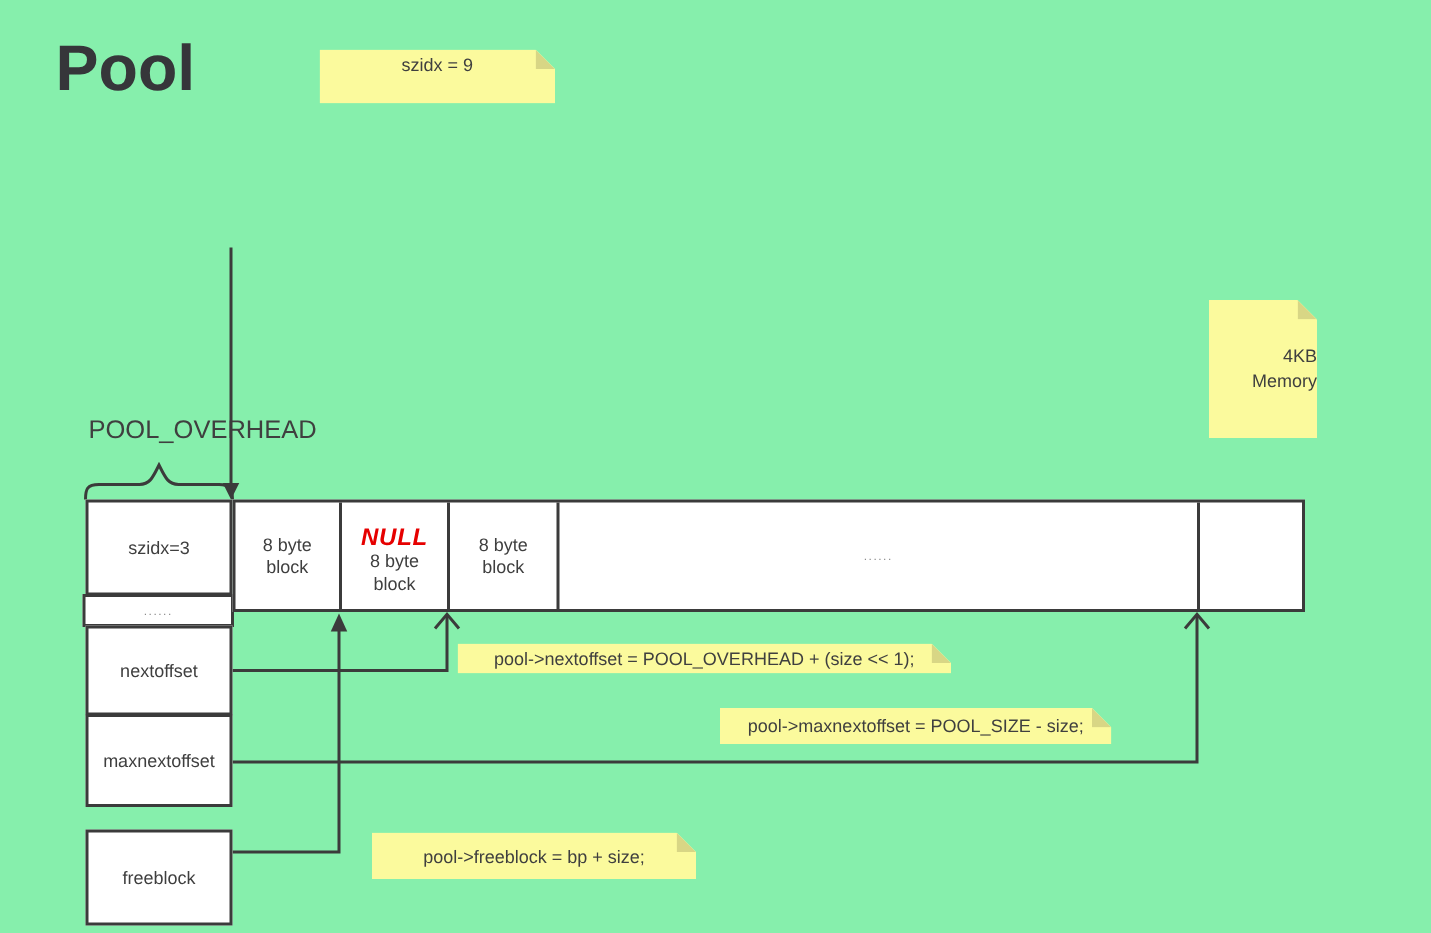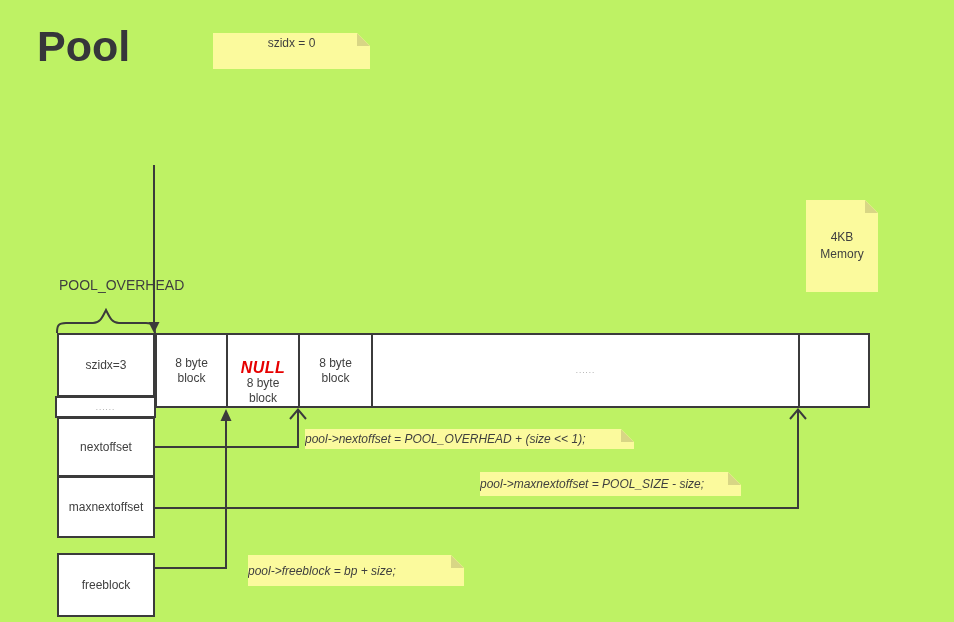--- a/index.html
+++ b/index.html
@@ -3,21 +3,21 @@
 <meta charset="utf-8">
 <style>
   html,body{margin:0;padding:0;}
   body{
     font-family:"Liberation Sans", sans-serif;
     background:#f1ece0;
   }
   .canvas{
     position:relative;
     width:954px;height:622px;
-    background:#bef264;
+    background:#86efac;
     overflow:hidden;
   }
   .title{
     position:absolute;left:37px;top:22px;
     font-size:43px;font-weight:800;color:#36363a;
     letter-spacing:0px;
   }
   
   .note{
     position:absolute;
@@ -28,23 +28,23 @@
     clip-path:polygon(0 0, calc(100% - 13px) 0, 100% 13px, 100% 100%, 0 100%);
   }
   .note .fold{
     position:absolute;top:0;right:0;
     width:13px;height:13px;
     background:#d8d685;
     clip-path:polygon(0 0, 100% 100%, 0 100%);
   }
   .note .ln{display:block;line-height:16px;}
   .note-blocksize{left:213px;top:33px;width:157px;height:34px;padding-top:2px;}
-  .note-4kb{left:806px;top:200px;width:72px;height:92px;display:flex;flex-direction:column;justify-content:center;}
+  .note-4kb{left:806px;top:200px;width:72px;height:92px;display:flex;flex-direction:column;justify-content:center;text-align:right;}
   .note-4kb .ln{line-height:17px;}
-  .note-code{white-space:nowrap;display:flex;align-items:center;justify-content:flex-start;font-style:italic;}
+  .note-code{white-space:nowrap;display:flex;align-items:center;justify-content:center;}
   .note-nextoffset{left:305px;top:429px;width:329px;height:20px;}
   .note-maxnextoffset{left:480px;top:472px;width:261px;height:24px;}
   .note-freeblock{left:248px;top:555px;width:216px;height:31px;}
   
   .shape{
     position:absolute;
     background:#ffffff;
     border:2px solid #3b3b3b;
     box-sizing:border-box;
     color:#3f3f3f;font-size:12px;
@@ -61,41 +61,41 @@
   
   .memory-bar{left:155px;top:333px;width:715px;height:75px;display:block;}
   .bar-divider{
     position:absolute;top:0;bottom:0;width:2px;background:#3b3b3b;
   }
   .bar-cell{
     position:absolute;top:0;bottom:0;
     display:flex;flex-direction:column;align-items:center;justify-content:center;
     color:#3f3f3f;font-size:12px;line-height:15px;
   }
-  .bar-cell.null-cell{justify-content:flex-end;padding-top:5px;}
+  .bar-cell.null-cell{justify-content:center;padding-top:5px;}
   .null-label{
     color:#e60000;font-weight:bold;font-style:italic;font-size:16px;line-height:17px;
     letter-spacing:0.5px;
   }
   .bar-dots{font-size:8px;color:#8a8a8a;letter-spacing:1px;}
   .pool-overhead{
     position:absolute;left:59px;top:277px;
-    font-size:14px;color:#3f3f3f;
+    font-size:17px;color:#3f3f3f;
   }
   .connectors{position:absolute;left:0;top:0;width:954px;height:622px;pointer-events:none;}
 </style>
 </head>
 <body>
 
 <div class="canvas">
 
   <div class="title">Pool</div>
 
   <div class="note note-blocksize">
-    <span class="ln">szidx = 0</span>
+    <span class="ln">szidx = 9</span>
     <span class="fold"></span>
   </div>
 
 
   <div class="note note-4kb">
     <span class="ln">4KB</span>
     <span class="ln">Memory</span>
     <span class="fold"></span>
   </div>
 

